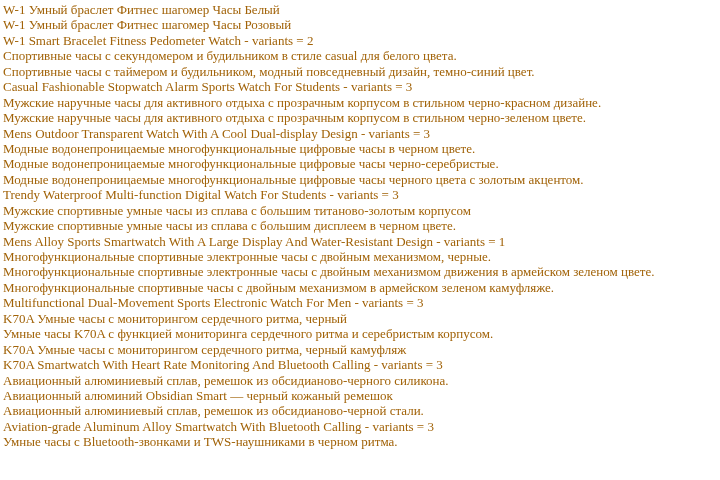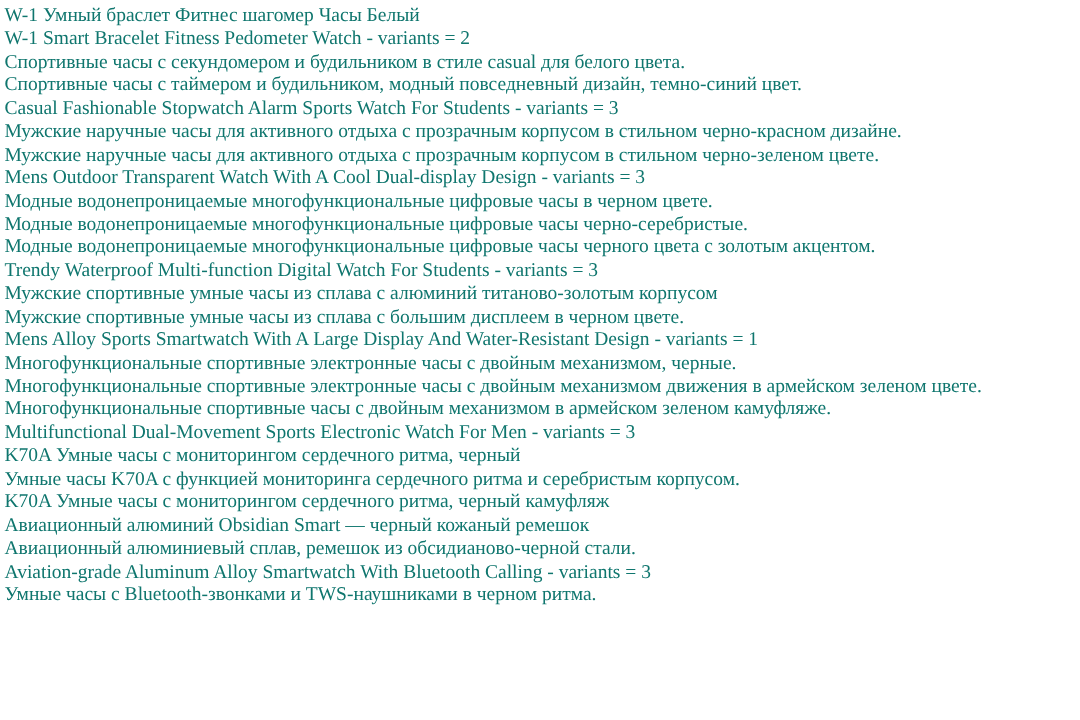--- a/index.html
+++ b/index.html
@@ -10,53 +10,56 @@
     height: 480px;
     overflow: hidden;
   }
   .page {
     box-sizing: border-box;
     width: 720px;
     height: 480px;
     padding: 2px 0 0 3px;
     font-family: "Liberation Serif", "DejaVu Serif", serif;
     font-size: 13px;
-    color: #0f766e;
+    color: #a16207;
   }
   .line {
     height: 15.45px;
     line-height: 15.45px;
     white-space: nowrap;
   }
 </style>
 </head>
 <body>
 
 <div class="page">
   <div>
       <div class="line">W-1 Умный браслет Фитнес шагомер Часы Белый</div>
+      <div class="line">W-1 Умный браслет Фитнес шагомер Часы Розовый</div>
       <div class="line">W-1 Smart Bracelet Fitness Pedometer Watch - variants = 2</div>
       <div class="line">Спортивные часы с секундомером и будильником в стиле casual для белого цвета.</div>
       <div class="line">Спортивные часы с таймером и будильником, модный повседневный дизайн, темно-синий цвет.</div>
       <div class="line">Casual Fashionable Stopwatch Alarm Sports Watch For Students - variants = 3</div>
       <div class="line">Мужские наручные часы для активного отдыха с прозрачным корпусом в стильном черно-красном дизайне.</div>
       <div class="line">Мужские наручные часы для активного отдыха с прозрачным корпусом в стильном черно-зеленом цвете.</div>
       <div class="line">Mens Outdoor Transparent Watch With A Cool Dual-display Design - variants = 3</div>
       <div class="line">Модные водонепроницаемые многофункциональные цифровые часы в черном цвете.</div>
       <div class="line">Модные водонепроницаемые многофункциональные цифровые часы черно-серебристые.</div>
       <div class="line">Модные водонепроницаемые многофункциональные цифровые часы черного цвета с золотым акцентом.</div>
       <div class="line">Trendy Waterproof Multi-function Digital Watch For Students - variants = 3</div>
-      <div class="line">Мужские спортивные умные часы из сплава с алюминий титаново-золотым корпусом</div>
+      <div class="line">Мужские спортивные умные часы из сплава с большим титаново-золотым корпусом</div>
       <div class="line">Мужские спортивные умные часы из сплава с большим дисплеем в черном цвете.</div>
       <div class="line">Mens Alloy Sports Smartwatch With A Large Display And Water-Resistant Design - variants = 1</div>
       <div class="line">Многофункциональные спортивные электронные часы с двойным механизмом, черные.</div>
       <div class="line">Многофункциональные спортивные электронные часы с двойным механизмом движения в армейском зеленом цвете.</div>
       <div class="line">Многофункциональные спортивные часы с двойным механизмом в армейском зеленом камуфляже.</div>
       <div class="line">Multifunctional Dual-Movement Sports Electronic Watch For Men - variants = 3</div>
       <div class="line">K70A Умные часы с мониторингом сердечного ритма, черный</div>
       <div class="line">Умные часы K70A с функцией мониторинга сердечного ритма и серебристым корпусом.</div>
       <div class="line">K70A Умные часы с мониторингом сердечного ритма, черный камуфляж</div>
+      <div class="line">K70A Smartwatch With Heart Rate Monitoring And Bluetooth Calling - variants = 3</div>
+      <div class="line">Авиационный алюминиевый сплав, ремешок из обсидианово-черного силикона.</div>
       <div class="line">Авиационный алюминий Obsidian Smart — черный кожаный ремешок</div>
       <div class="line">Авиационный алюминиевый сплав, ремешок из обсидианово-черной стали.</div>
       <div class="line">Aviation-grade Aluminum Alloy Smartwatch With Bluetooth Calling - variants = 3</div>
       <div class="line">Умные часы с Bluetooth-звонками и TWS-наушниками в черном ритма.</div>
     </div>
 </div>
 
 </body></html>

